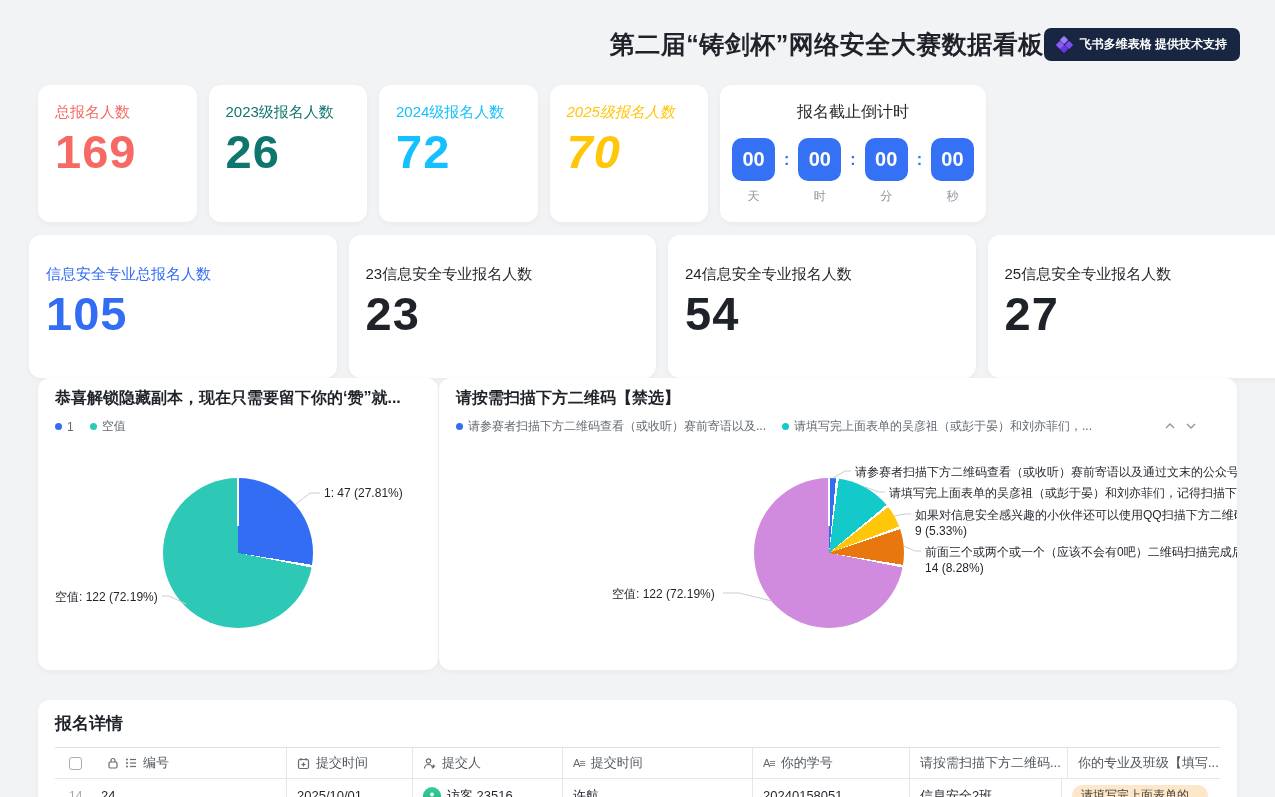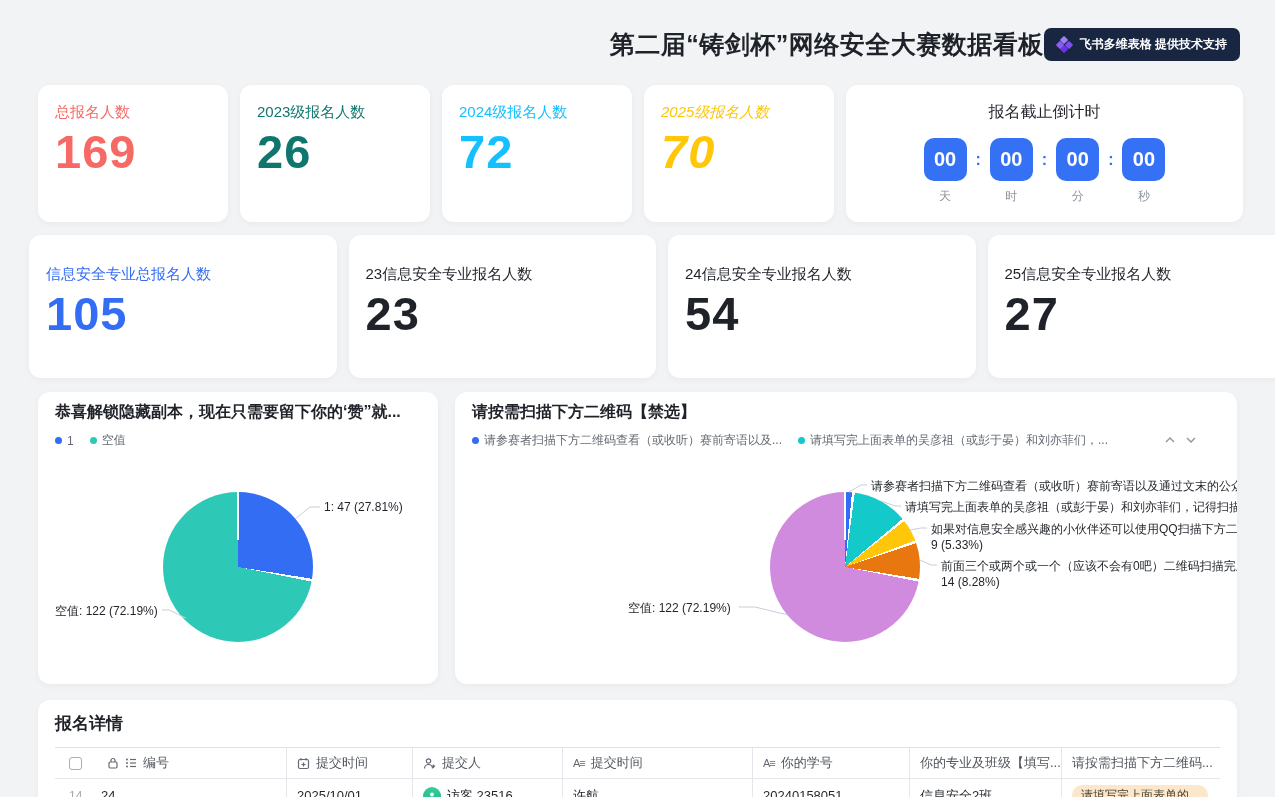--- a/index.html
+++ b/index.html
@@ -14,41 +14,41 @@
          padding:8px 13px;border-radius:7px;cursor:pointer;}
   .fslogo{position:relative;width:15px;height:15px;flex:0 0 15px;}
   .fslogo i{position:absolute;width:6px;height:6px;transform:rotate(45deg);border-radius:1px;}
   .fslogo i:nth-child(1){left:4.5px;top:0;background:#9D7CF8;}
   .fslogo i:nth-child(2){right:0;top:4.5px;background:#7C4DF0;}
   .fslogo i:nth-child(3){left:4.5px;bottom:0;background:#6A35E8;}
   .fslogo i:nth-child(4){left:0;top:4.5px;background:#8A5CF5;}
 
   
   .card{background:#FFFFFF;border-radius:12px;box-shadow:0 2px 6px rgba(31,35,41,.04);}
-  .row1{position:absolute;left:38px;top:85px;width:1205px;display:flex;gap:12px;justify-content:space-between;}
+  .row1{position:absolute;left:38px;top:85px;width:948px;display:flex;gap:12px;justify-content:space-between;}
   .row1 .stat{width:190px;height:137px;padding:18px 17px;}
   .row2{position:absolute;left:29px;top:235px;width:1266px;display:flex;gap:12px;}
   .row2 .stat{flex:1;height:143px;padding:30px 17px 18px;}
   .stat-label{font-size:15px;font-weight:500;margin-bottom:4px;}
   .stat-value{font-size:47px;font-weight:700;letter-spacing:1px;line-height:1.1;}
   .c-red{color:#F76964;} .c-green{color:#0f766e;} .c-cyan{color:#14C0FF;}
   .c-yellow{color:#FFC60A;font-style:italic;} .c-blue{color:#336DF4;} .c-dark{color:#1F2329;}
 
   
   .countdown{flex:1;height:137px;padding:17px 12px;text-align:center;}
   .cd-title{font-size:16px;color:#1F2329;margin-bottom:15px;}
   .cd-boxes{display:flex;justify-content:center;align-items:flex-start;gap:9px;}
   .cd-unit{display:flex;flex-direction:column;align-items:center;}
   .cd-box{width:43px;height:43px;border-radius:10px;background:#3571F5;color:#fff;font-size:20px;font-weight:700;
           display:flex;align-items:center;justify-content:center;}
   .cd-colon{color:#3571F5;font-weight:700;font-size:16px;line-height:43px;}
   .cd-label{font-size:12px;color:#8F959E;margin-top:7px;}
 
   
-  .charts{position:absolute;left:38px;top:392px;width:1199px;height:248px;display:flex;gap:17px;}
+  .charts{position:absolute;left:38px;top:378px;width:1199px;height:248px;display:flex;gap:1px;}
   .panel{position:relative;height:292px;overflow:hidden;}
   .panel-left{width:400px;}
   .panel-right{flex:1;}
   .chart-title{position:absolute;left:17px;top:10px;font-size:16px;font-weight:700;color:#1F2329;white-space:nowrap;}
   .legend{position:absolute;left:17px;top:40px;right:60px;display:flex;gap:16px;align-items:center;overflow:hidden;}
   .legend-item{display:flex;align-items:center;gap:5px;font-size:12px;color:#646A73;white-space:nowrap;cursor:pointer;}
   .dot{width:7px;height:7px;border-radius:50%;flex:0 0 7px;}
   .dot-blue{background:#336DF4;} .dot-teal{background:#2EC8B7;} .dot-teal2{background:#14C9C9;}
   .legend-nav{position:absolute;right:40px;top:42px;display:flex;gap:9px;color:#8F959E;}
   .legend-nav svg{cursor:pointer;}
@@ -266,25 +266,25 @@
           <span>提交人</span>
         </div>
         <div class="td c3">
           <span class="aicon">A≡</span>
           <span>提交时间</span>
         </div>
         <div class="td c4">
           <span class="aicon">A≡</span>
           <span>你的学号</span>
         </div>
+        <div class="td c6">
+            <span>请按需扫描下方二维码...</span>
+          </div>
         <div class="td c5">
             <span>你的专业及班级【填写...</span>
-          </div>
-        <div class="td c6">
-            <span>请按需扫描下方二维码...</span>
           </div>
       </div>
 
       <div class="tr">
         <div class="td c0">
           <span class="rownum">14</span>
           <span>24</span>
         </div>
         <div class="td c1">
             <span>2025/10/01</span>

